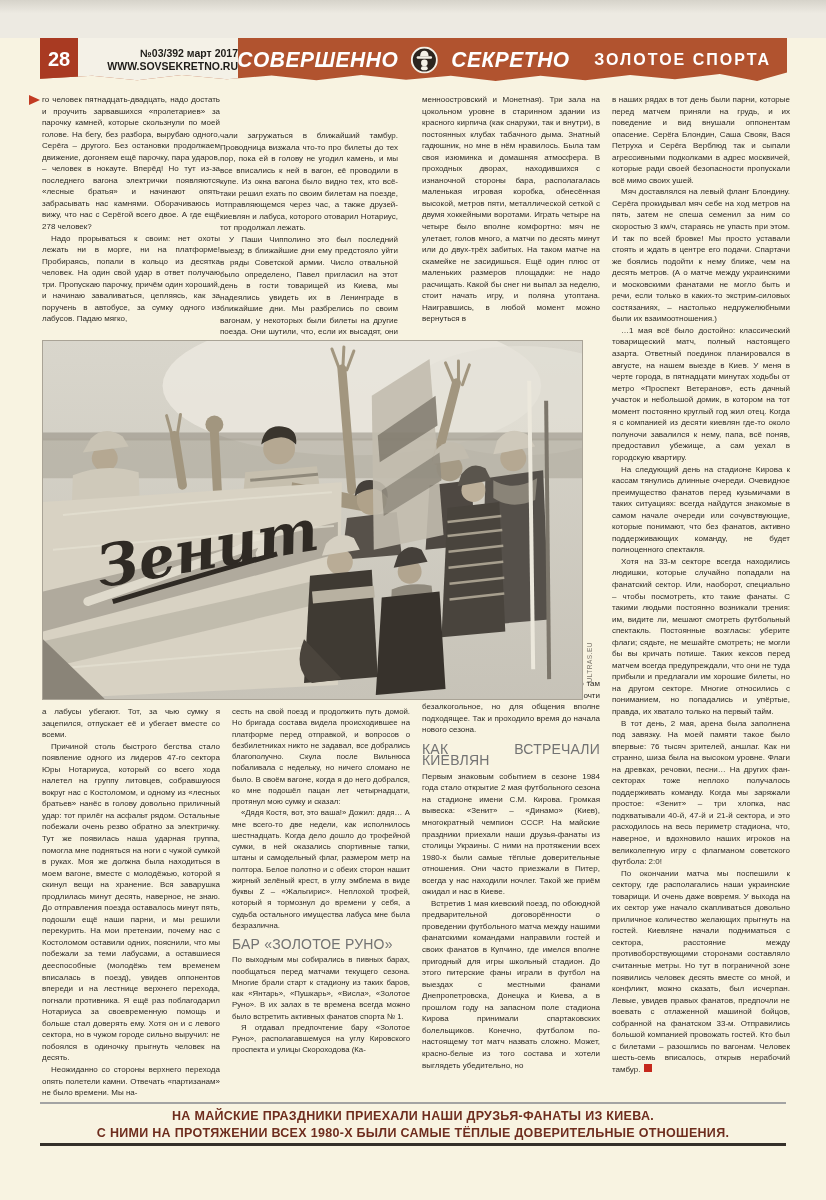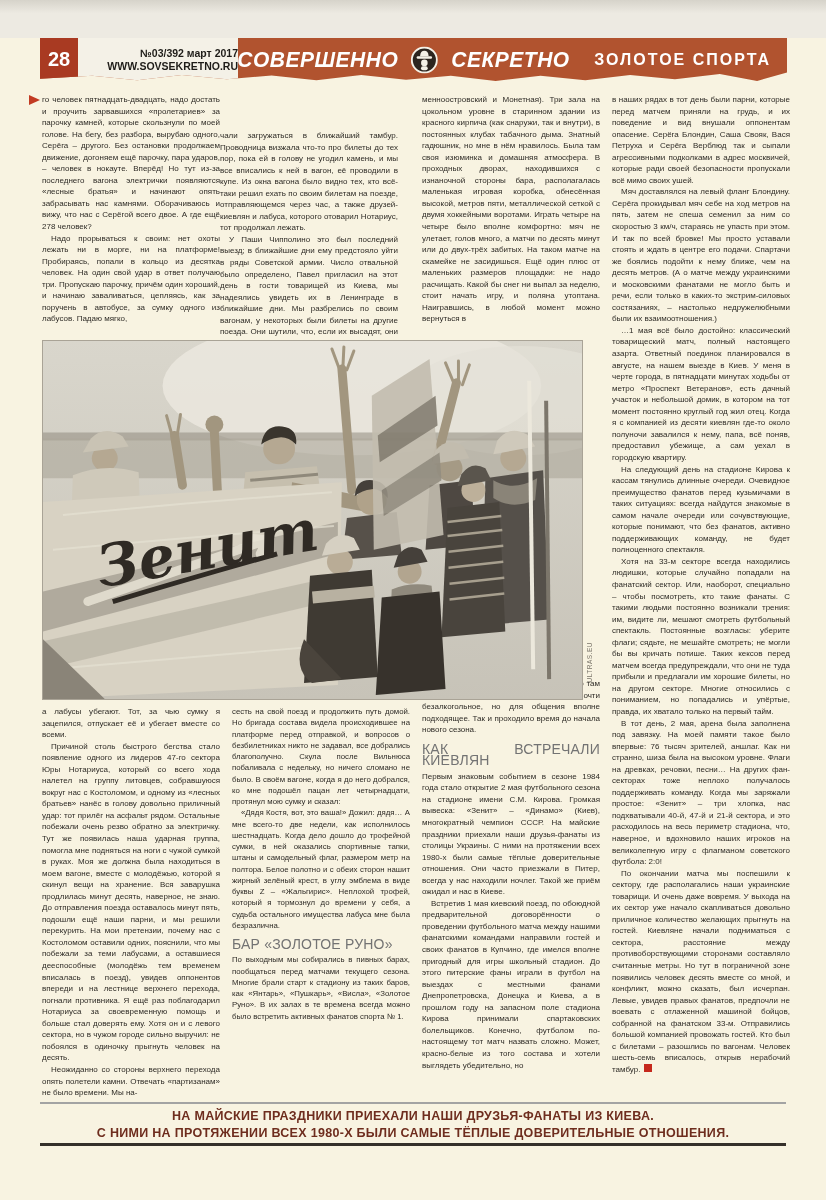--- a/index.html
+++ b/index.html
@@ -98,20 +98,21 @@
   <div class="bodycopy" id="c1b" style="left:42px;top:706px;height:402px;">
       <p class="para">а лабусы убегают. Тот, за чью сумку я зацепился, отпускает её и убегает вместе со всеми.</p>
       <p class="para ind">Причиной столь быстрого бегства стало появление одного из лидеров 47-го сектора Юры Нотариуса, который со всего хода налетел на группу литовцев, собравшуюся вокруг нас с Костоломом, и одному из «лесных братьев» нанёс в голову довольно приличный удар: тот прилёг на асфальт рядом. Остальные побежали очень резво обратно за электричку. Тут же появилась наша ударная группа, помогла мне подняться на ноги с чужой сумкой в руках. Моя же должна была находиться в моем вагоне, вместе с молодёжью, которой я скинул вещи на хранение. Вся заварушка продлилась минут десять, наверное, не знаю. До отправления поезда оставалось минут пять, подошли ещё наши парни, и мы решили перекурить. На мои претензии, почему нас с Костоломом оставили одних, пояснили, что мы побежали за теми лабусами, а оставшиеся дееспособные (молодёжь тем временем вписалась в поезд), увидев оппонентов впереди и на лестнице верхнего перехода, погнали противника. Я ещё раз поблагодарил Нотариуса за своевременную помощь и больше стал доверять ему. Хотя он и с левого сектора, но в чужом городе сильно выручил: не побоялся в одиночку прыгнуть человек на десять.</p>
       <p class="para ind">Неожиданно со стороны верхнего перехода опять полетели камни. Отвечать «партизанам» не было времени. Мы на-</p>
     </div>
   <div class="bodycopy tight" id="c2b" style="left:232px;top:706px;height:404px;">
       <p class="para">сесть на свой поезд и продолжить путь домой. Но бригада состава видела происходившее на платформе перед отправкой, и вопросов о безбилетниках никто не задавал, все добрались благополучно. Скула после Вильнюса побаливала с недельку, но ничего сломано не было. В своём вагоне, когда я до него добрался, ко мне подошёл пацан лет четырнадцати, протянул мою сумку и сказал:</p>
       <p class="para ind">«Дядя Костя, вот, это ваша!» Дожил: дядя… А мне всего-то две недели, как исполнилось шестнадцать. Когда дело дошло до трофейной сумки, в ней оказались спортивные тапки, штаны и самодельный флаг, размером метр на полтора. Белое полотно и с обеих сторон нашит жирный зелёный крест, в углу эмблема в виде буквы Z – «Жальгирис». Неплохой трофей, который я тормознул до времени у себя, а судьба остального имущества лабуса мне была безразлична.</p>
       <h3 class="subhead">БАР «ЗОЛОТОЕ РУНО»</h3>
       <p class="para">По выходным мы собирались в пивных барах, пообщаться перед матчами текущего сезона. Многие брали старт к стадиону из таких баров, как «Янтарь», «Пушкарь», «Висла», «Золотое Руно». В их залах в те времена всегда можно было встретить активных фанатов спорта № 1.</p>
+      <p class="para ind">Я отдавал предпочтение бару «Золотое Руно», располагавшемуся на углу Кировского проспекта и улицы Скороходова (Ка-</p>
     </div>
   <div class="bodycopy" id="c3b" style="left:422px;top:678px;height:400px;">
       <p class="para">бар и утолить жажду. Пиво, конечно, было там сильно разбавленное водой, почти безалкогольное, но для общения вполне подходящее. Так и проходило время до начала нового сезона.</p>
       <h3 class="subhead">КАК ВСТРЕЧАЛИ КИЕВЛЯН</h3>
       <p class="para">Первым знаковым событием в сезоне 1984 года стало открытие 2 мая футбольного сезона на стадионе имени С.М. Кирова. Громкая вывеска: «Зенит» – «Динамо» (Киев), многократный чемпион СССР. На майские праздники приехали наши друзья-фанаты из столицы Украины. С ними на протяжении всех 1980-х были самые тёплые доверительные отношения. Они часто приезжали в Питер, всегда у нас находили ночлег. Такой же приём ожидал и нас в Киеве.</p>
       <p class="para ind">Встретив 1 мая киевский поезд, по обоюдной предварительной договорённости о проведении футбольного матча между нашими фанатскими командами направили гостей и своих фанатов в Купчино, где имелся вполне пригодный для игры школьный стадион. До этого питерские фаны играли в футбол на выездах с местными фанами Днепропетровска, Донецка и Киева, а в прошлом году на запасном поле стадиона Кирова принимали спартаковских болельщиков. Конечно, футболом по-настоящему тот матч назвать сложно. Может, красно-белые из того состава и хотели выглядеть убедительно, но</p>
     </div>
 
   <figure class="photo" style="margin:0">
     <svg viewBox="0 0 541 360" preserveAspectRatio="none">

